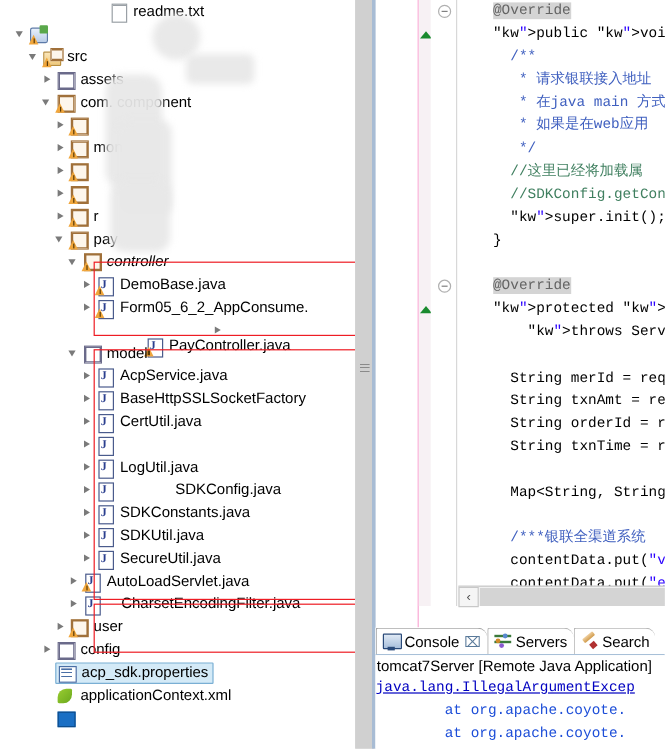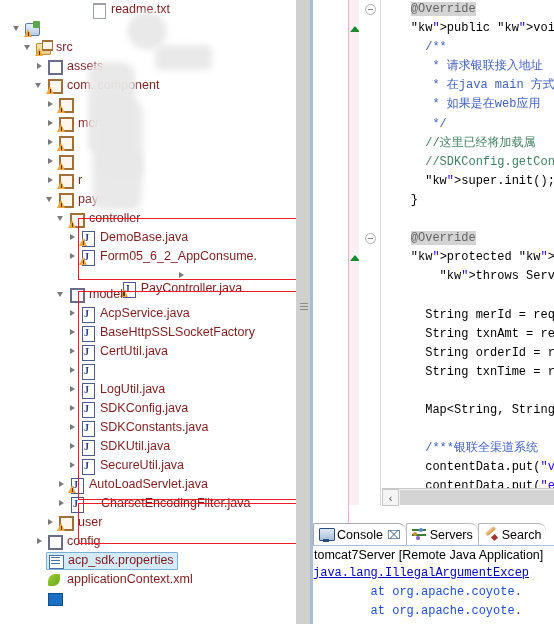--- a/index.html
+++ b/index.html
@@ -12,21 +12,21 @@
   }
   #root { position: relative; width: 554px; height: 624px; overflow: hidden; }
 
   
   #tree-panel {
     position: absolute; left: 0; top: 0; width: 296px; height: 624px;
     background: #ffffff; overflow: hidden;
   }
   .row {
     position: relative; height: 19px; line-height: 19px;
-    white-space: nowrap; font-size: 12.5px; color: #7f1d1d;
+    white-space: nowrap; font-size: 12.5px; color: #000000;
     display: flex; align-items: center;
   }
   .arrow {
     width: 13px; height: 19px; flex: 0 0 13px;
     position: relative;
   }
   .arrow.closed::before {
     content: ""; position: absolute; left: 4px; top: 6px;
     width: 0; height: 0;
     border-left: 5px solid #7a7a7a;
@@ -368,21 +368,21 @@
           <span class="arrow open"></span>
           <span class="" style="display: inline-flex; align-items: center;">
             <span class="ico ico-package brown">
               <span class="warn"></span>
             </span>
             <span class="lbl">pay</span>
           </span>
         </div>
         <div class="row" style="padding-left: 55px;">
           <span class="arrow open"></span>
-          <span class="" style="display: inline-flex; align-items: flex-end;">
+          <span class="" style="display: inline-flex; align-items: flex-start; font-style: italic;">
             <span class="ico ico-package brown">
               <span class="warn"></span>
             </span>
             <span class="lbl">controller</span>
           </span>
         </div>
         <div class="row" style="padding-left: 66px;">
           <span class="arrow closed"></span>
           <span class="" style="display: inline-flex; align-items: center;">
             <span class="ico ico-java">
@@ -445,21 +445,21 @@
         </div>
         <div class="row" style="padding-left: 66px;">
           <span class="arrow closed"></span>
           <span class="" style="display: inline-flex; align-items: center;">
             <span class="ico ico-java"></span>
             <span class="lbl">LogUtil.java</span>
           </span>
         </div>
         <div class="row" style="padding-left: 66px;">
           <span class="arrow closed"></span>
-          <span class="" style="display: inline-flex; align-items: center;">
+          <span class="" style="display: inline-flex; align-items: center; gap: 46px;">
             <span class="ico ico-java"></span>
             <span class="lbl">SDKConfig.java</span>
           </span>
         </div>
         <div class="row" style="padding-left: 66px;">
           <span class="arrow closed"></span>
           <span class="" style="display: inline-flex; align-items: center;">
             <span class="ico ico-java"></span>
             <span class="lbl">SDKConstants.java</span>
           </span>

